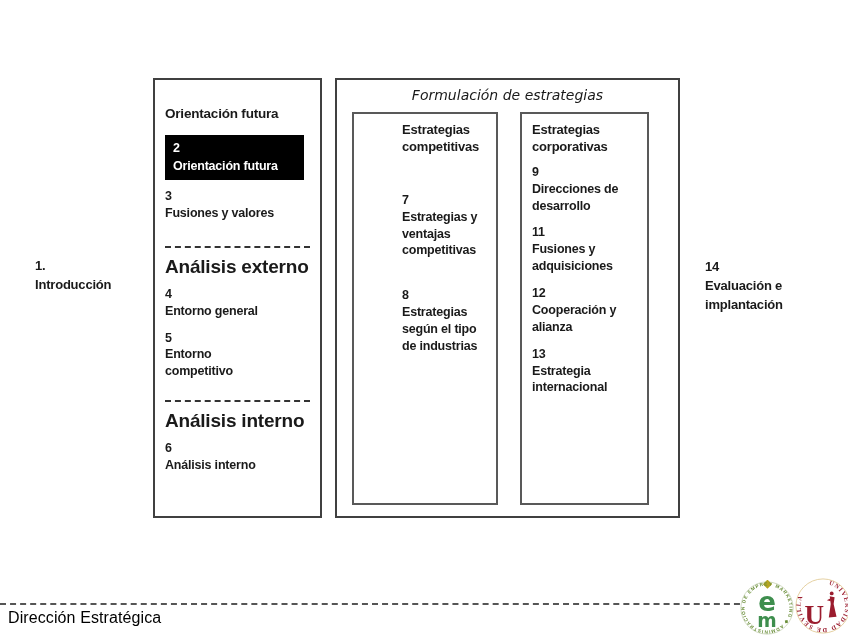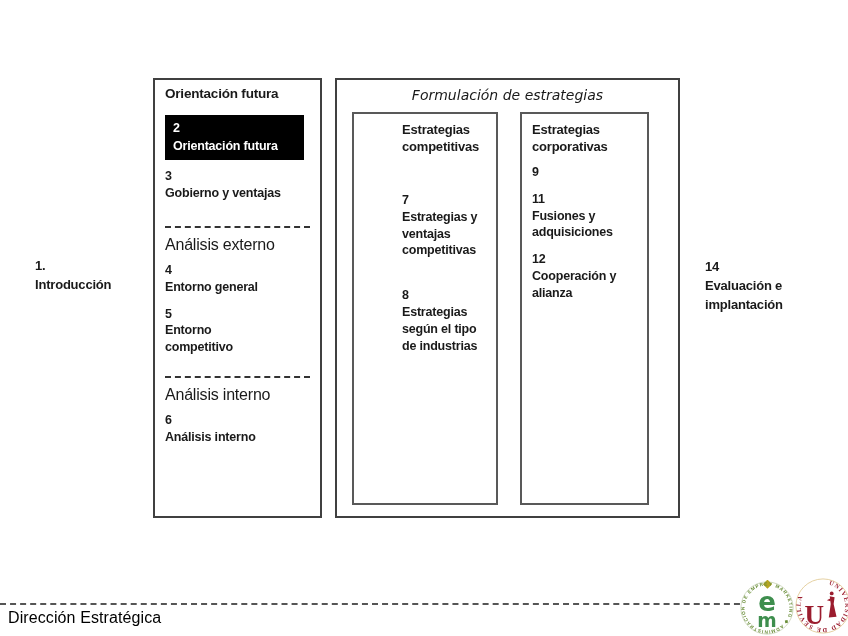--- a/index.html
+++ b/index.html
@@ -7,30 +7,30 @@
     width:848px;height:636px;position:relative;background:#ffffff;
     font-family:"Liberation Sans","DejaVu Sans",sans-serif;
     color:#1a1a1a;overflow:hidden;
   }
   .abs{position:absolute;}
   .note{font-weight:bold;font-size:13px;line-height:1.45;letter-spacing:-0.2px;}
   
   .obox{
     left:153px;top:78px;width:169px;height:440px;
     border:2px solid #404040;box-sizing:border-box;
-    padding:4px 10px;background:#fff;
+    padding:24px 10px;background:#fff;
   }
   .obox-title{font-weight:bold;font-size:13.5px;letter-spacing:-0.2px;margin:2px 0 14px 0;}
   .hl-cell{
     background:#000;color:#fff;font-weight:bold;font-size:12.5px;line-height:1.4;
     padding:5px 8px;margin:0 6px 8px 0;letter-spacing:-0.2px;
   }
   .item{font-weight:bold;font-size:12.5px;line-height:1.35;letter-spacing:-0.2px;}
   .item .num{display:block;}
-  .sec{font-weight:normal;font-size:16px;letter-spacing:-0.2px;margin:0 0 8px 0;}
+  .sec{font-weight:bold;font-size:19px;letter-spacing:-0.2px;margin:0 0 8px 0;}
   .divider{border-top:2px dashed #333;height:0;margin:0 0 8px 0;}.mb10{margin-bottom:10px;}.mb12{margin-bottom:12px;}
   .mt24{margin-top:24px;}.mt20{margin-top:20px;}
   .w-narrow{max-width:82px;}
   .w7{max-width:88px;}
   .w8{max-width:112px;}
   
   .fbox{
     left:335px;top:78px;width:345px;height:440px;
     border:2px solid #404040;box-sizing:border-box;background:#fff;
   }
@@ -66,21 +66,21 @@
 <div class="abs obox">
   <div class="obox-title">Orientación futura</div>
 
   <div class="hl-cell">
     <span style="display:block">2</span>
     <span style="display:block">Orientación futura</span>
   </div>
 
   <div class="item mb12">
     <span class="num">3</span>
-    <span>Gobierno y ventajas</span>
+    <span>Fusiones y valores</span>
   </div>
 
   <div class="divider mt24"></div>
   <div class="sec">Análisis externo</div>
 
   <div class="item mb10">
     <span class="num">4</span>
     <span>Entorno general</span>
   </div>
 
@@ -113,28 +113,33 @@
       <span class="num">8</span>
       <span class="w8" style="display:block">Estrategias según el tipo de industrias</span>
     </div>
   </div>
 
   <div class="ibox ibox-b">
     <div class="ibox-title">Estrategias corporativas</div>
 
     <div class="item corp-item" style="margin-top:8px">
       <span class="num">9</span>
+      <span>Direcciones de desarrollo</span>
     </div>
     <div class="item corp-item">
       <span class="num">11</span>
       <span>Fusiones y adquisiciones</span>
     </div>
     <div class="item corp-item">
       <span class="num">12</span>
       <span>Cooperación y alianza</span>
+    </div>
+    <div class="item">
+      <span class="num">13</span>
+      <span>Estrategia internacional</span>
     </div>
   </div>
 </div>
 
 <div class="abs note" style="left:705px;top:258px;width:92px;">
   <span style="display:block">14</span>
   <span style="display:block">Evaluación e implantación</span>
 </div>
 
 <div class="abs foot-line"></div>

